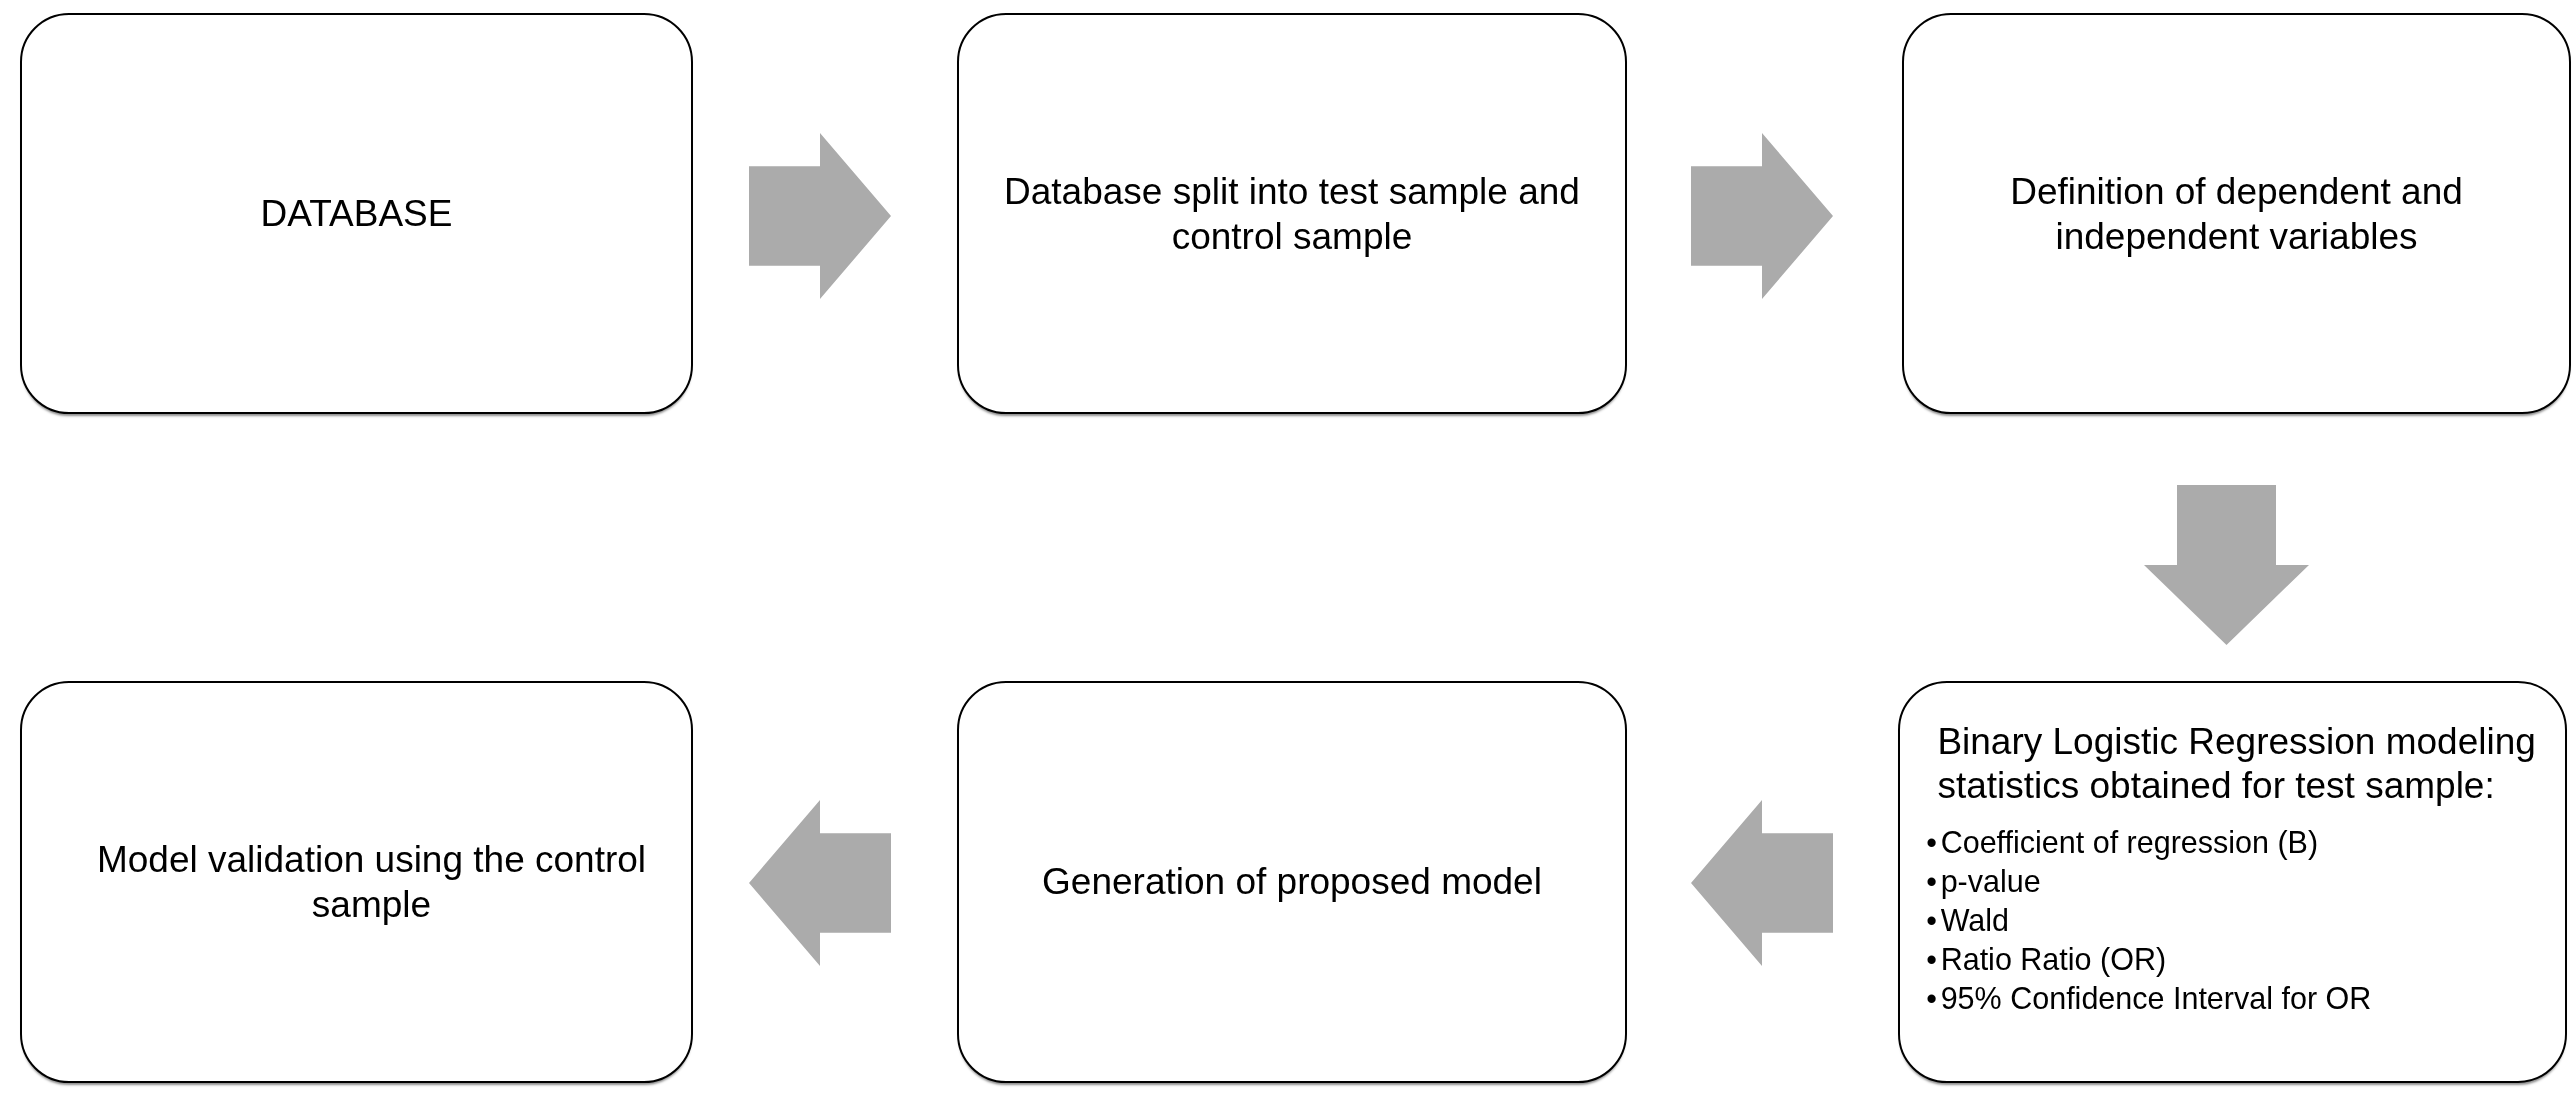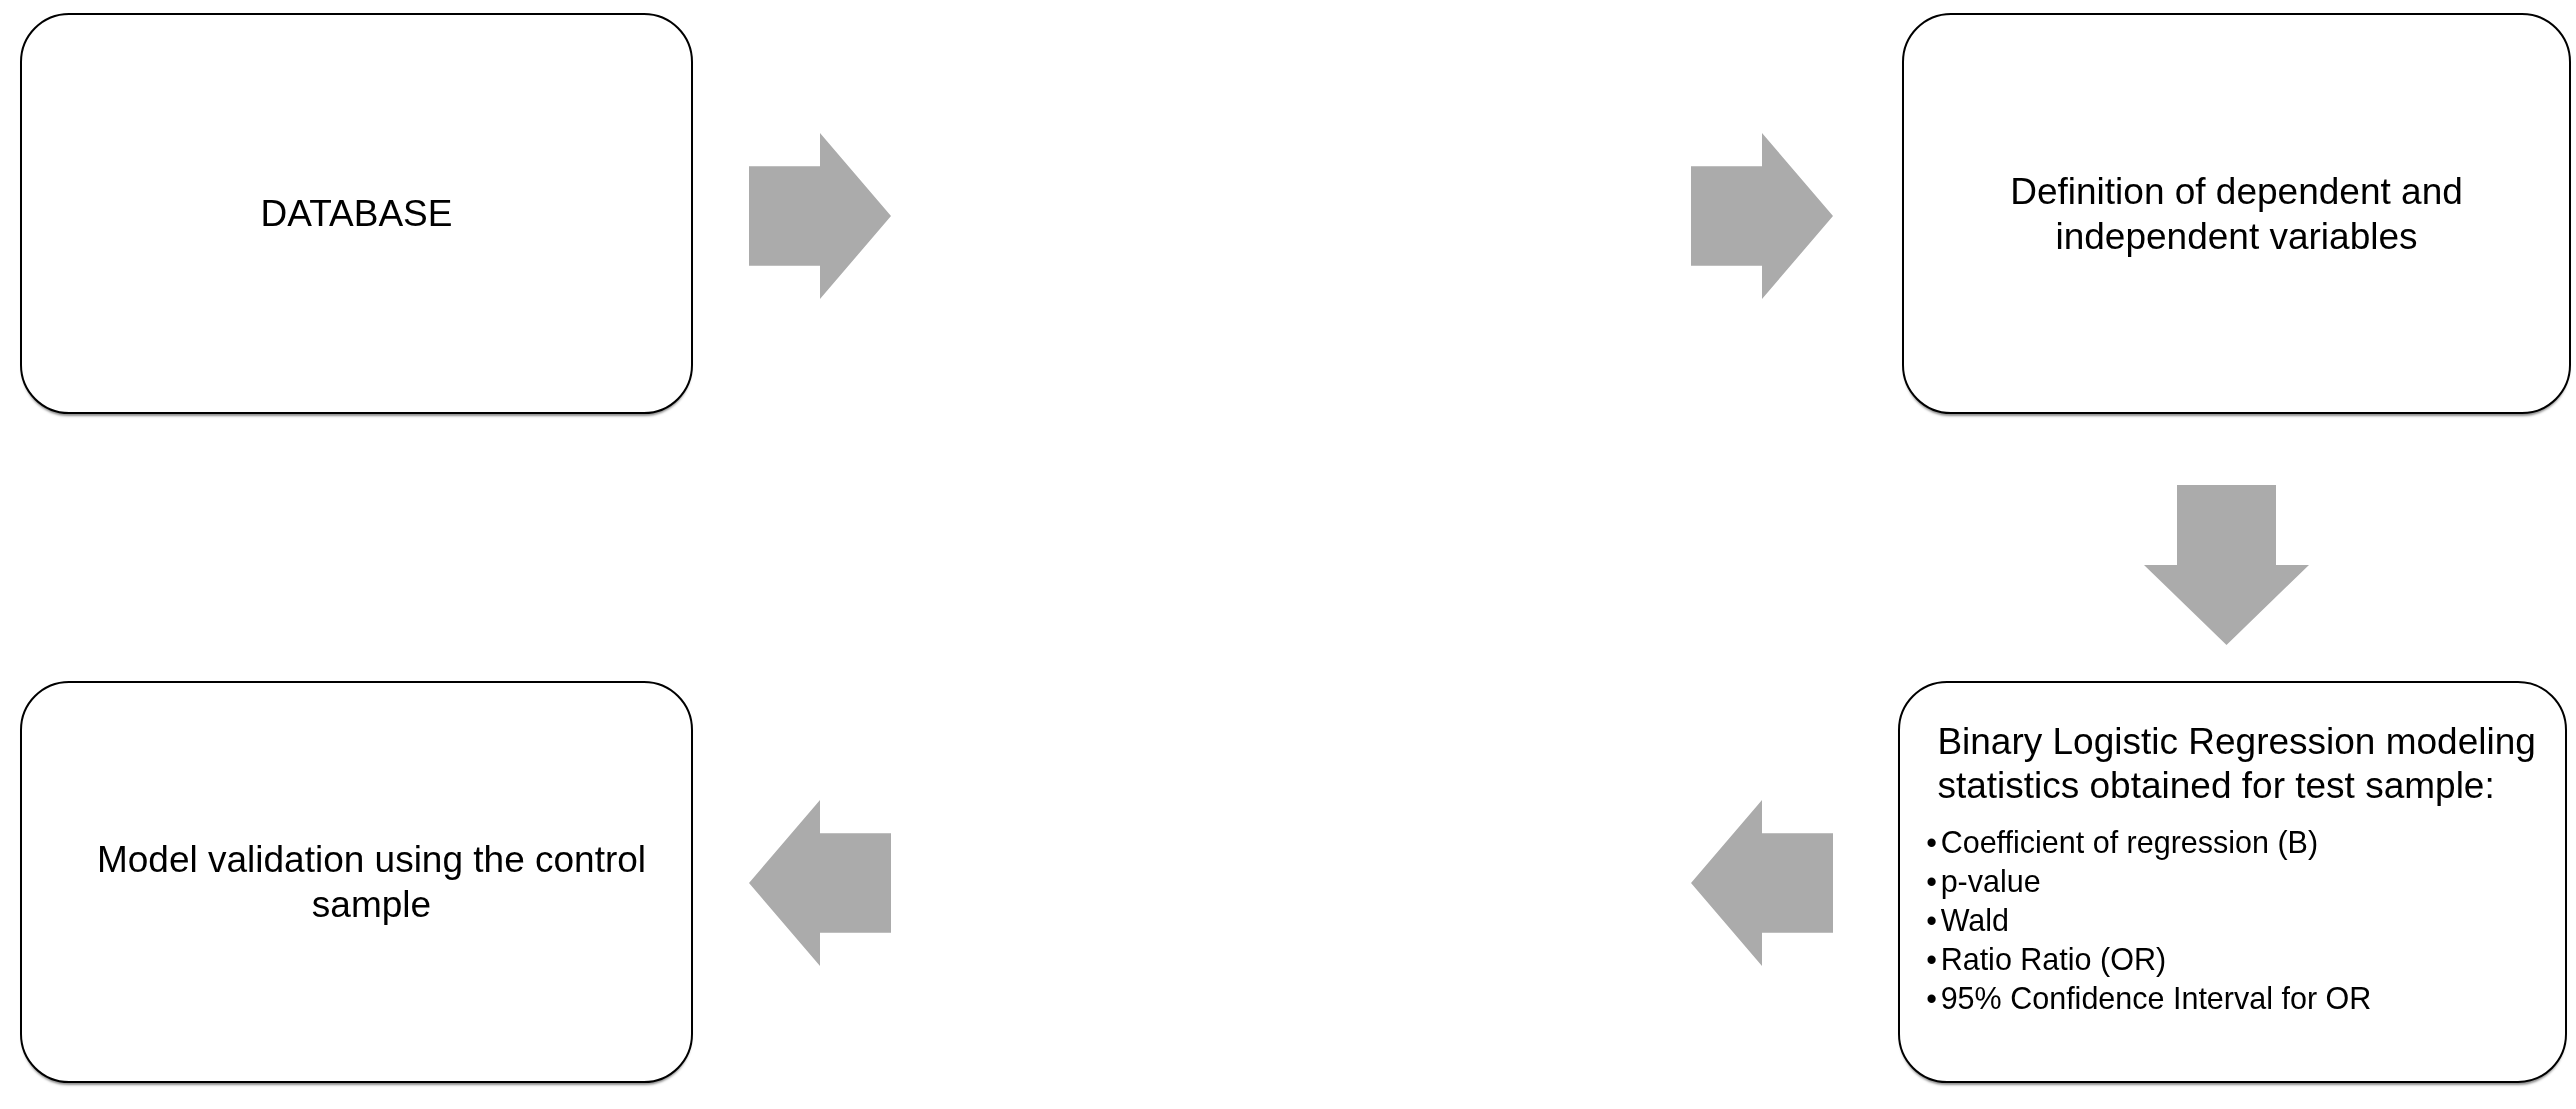--- a/index.html
+++ b/index.html
@@ -62,20 +62,23 @@
 <body>
 
 <div class="canvas">
 
   <div class="box" id="box-database">
     <div class="label">DATABASE</div>
   </div>
 
   <div class="arrow right" id="arrow-step1"></div>
 
+  <div class="box" id="box-split">
+    <div class="label">Database split into test sample and control sample</div>
+  </div>
 
   <div class="arrow right" id="arrow-step2"></div>
 
   <div class="box" id="box-variables">
     <div class="label">Definition of dependent and independent variables</div>
   </div>
 
   <div class="arrow down" id="arrow-step3"></div>
 
   <div class="box" id="box-regression">
@@ -84,20 +87,23 @@
       <li><span class="dot">•</span><span>Coefficient of regression (B)</span></li>
       <li><span class="dot">•</span><span>p-value</span></li>
       <li><span class="dot">•</span><span>Wald</span></li>
       <li><span class="dot">•</span><span>Ratio Ratio (OR)</span></li>
       <li><span class="dot">•</span><span>95% Confidence Interval for OR</span></li>
     </ul>
   </div>
 
   <div class="arrow left" id="arrow-step4"></div>
 
+  <div class="box" id="box-generation">
+    <div class="label">Generation of proposed model</div>
+  </div>
 
   <div class="arrow left" id="arrow-step5"></div>
 
   <div class="box" id="box-validation">
     <div class="label">Model validation using the control sample</div>
   </div>
 
 </div>
 
 

